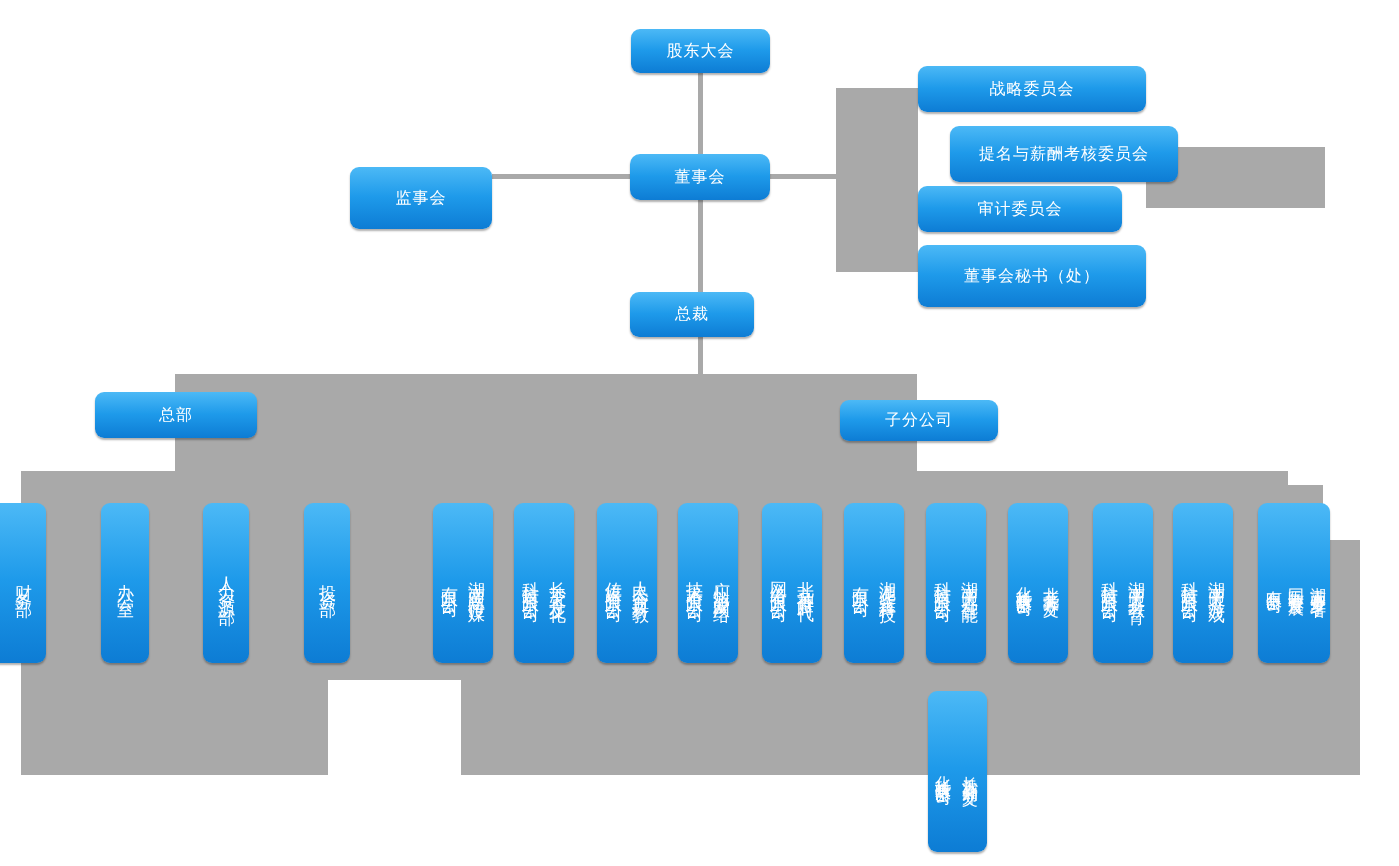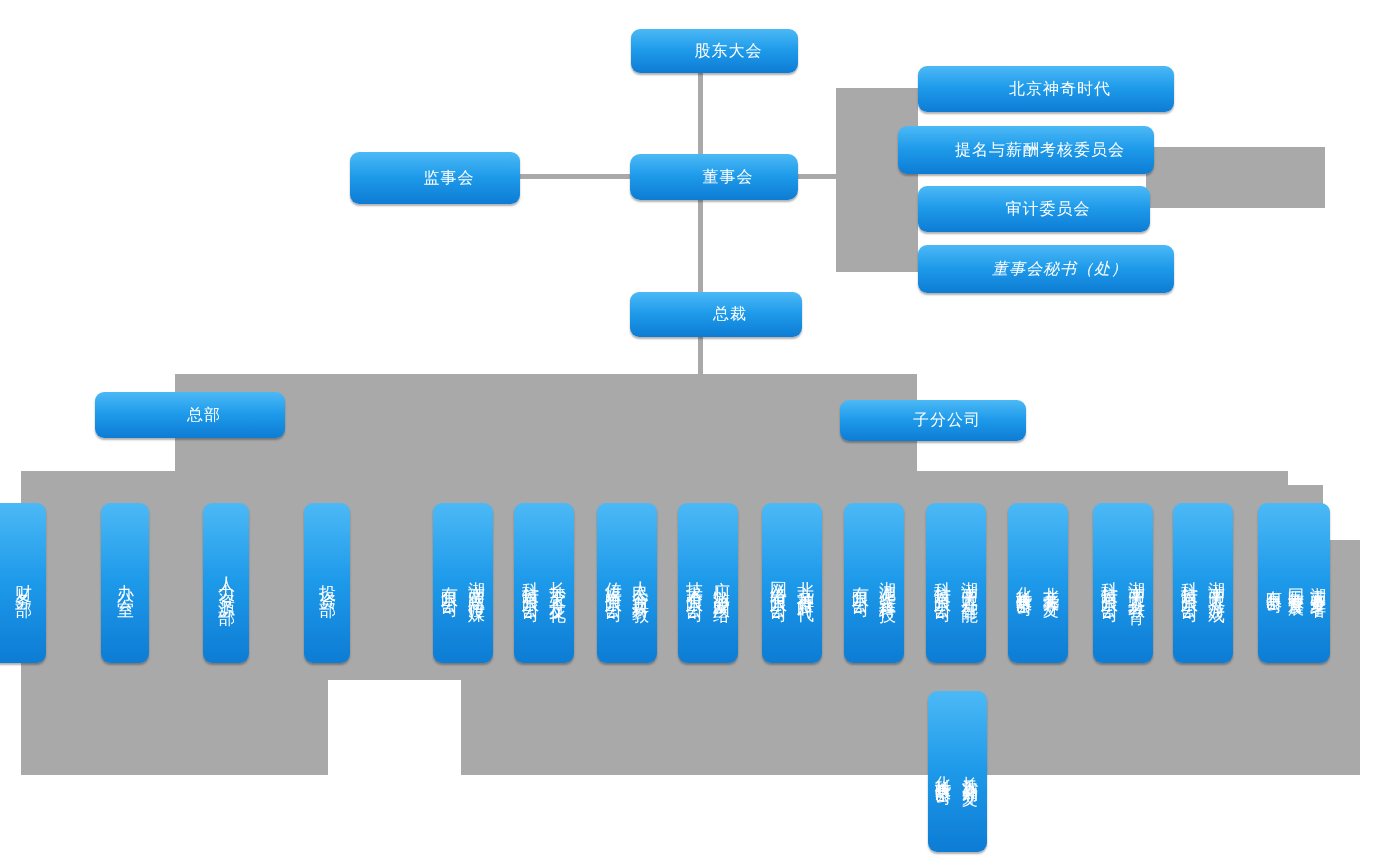--- a/index.html
+++ b/index.html
@@ -18,21 +18,20 @@
   
   .hbox {
     position: absolute; z-index: 2;
     display: flex; align-items: center; justify-content: center;
     background: linear-gradient(180deg, #4cb9f6 0%, #1e9aea 48%, #0d7cd4 100%);
     border-radius: 9px;
     color: #ffffff;
     font-size: 16px; letter-spacing: 1px;
     box-shadow: 0 2px 2px rgba(30,30,30,0.35);
     text-align: center;
-    padding-left: 28px;
   }
 
   
   .vbox {
     position: absolute; z-index: 2;
     background: linear-gradient(180deg, #4cb9f6 0%, #1e9aea 48%, #0d7cd4 100%);
     border-radius: 9px;
     color: #ffffff;
     writing-mode: vertical-rl;
     text-align: center;
@@ -61,42 +60,42 @@
   <div class="gray" style="left:21px;  top:471px; width:1267px;height:33px;"></div>
   <div class="gray" style="left:21px;  top:485px; width:1302px;height:195px;"></div>
   <div class="gray" style="left:1323px;top:540px; width:37px;  height:140px;"></div>
   <div class="gray" style="left:21px;  top:680px; width:307px; height:95px;"></div>
   <div class="gray" style="left:461px; top:680px; width:899px; height:95px;"></div>
 
   <div class="hbox" style="left:631px; top:29px;  width:139px; height:44px;">
       <span>股东大会</span>
     </div>
 
-  <div class="hbox" style="left:350px; top:152px; width:142px; height:52px;">
+  <div class="hbox" style="left:350px; top:167px; width:142px; height:62px;">
       <span>监事会</span>
     </div>
 
   <div class="hbox" style="left:630px; top:154px; width:140px; height:46px;border-radius:10px;">
       <span>董事会</span>
     </div>
 
-  <div class="hbox" style="left:630px; top:292px; width:144px; height:45px;">
+  <div class="hbox" style="left:630px; top:292px; width:124px; height:45px;">
       <span>总裁</span>
     </div>
 
   <div class="hbox" style="left:918px; top:66px;  width:228px; height:46px;">
-      <span>北京神奇时代</span>
+      <span>战略委员会</span>
     </div>
-  <div class="hbox" style="left:898px; top:126px; width:228px; height:48px;">
+  <div class="hbox" style="left:950px; top:126px; width:228px; height:56px;">
       <span>提名与薪酬考核委员会</span>
     </div>
   <div class="hbox" style="left:918px; top:186px; width:204px; height:46px;">
       <span>审计委员会</span>
     </div>
-  <div class="hbox" style="left:918px; top:245px; width:228px; height:48px;font-style:italic;">
+  <div class="hbox" style="left:918px; top:245px; width:228px; height:62px;">
       <span>董事会秘书（处）</span>
     </div>
 
 
   <div class="hbox" style="left:95px; top:392px; width:162px; height:46px;">
       <span>总部</span>
     </div>
 
   <div class="hbox" style="left:840px; top:400px; width:158px; height:41px;">
       <span>子分公司</span>

